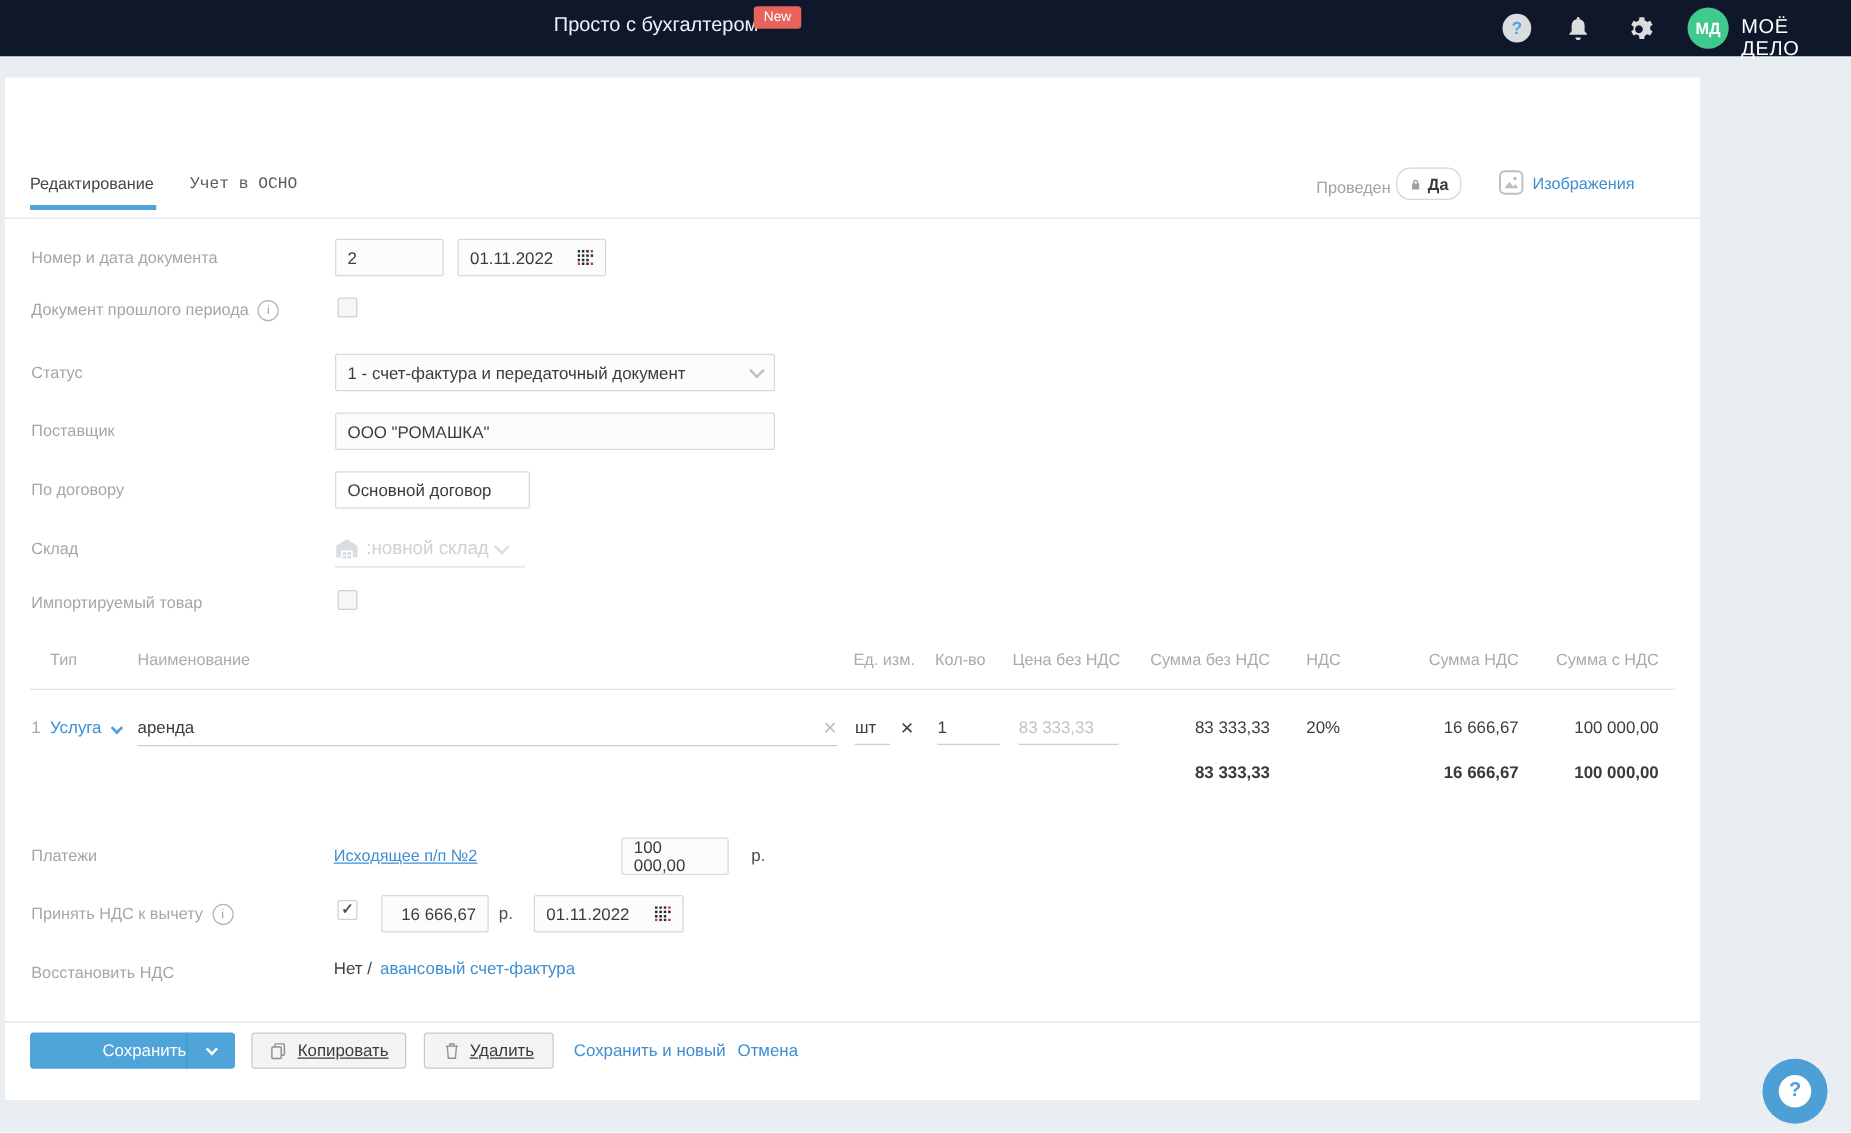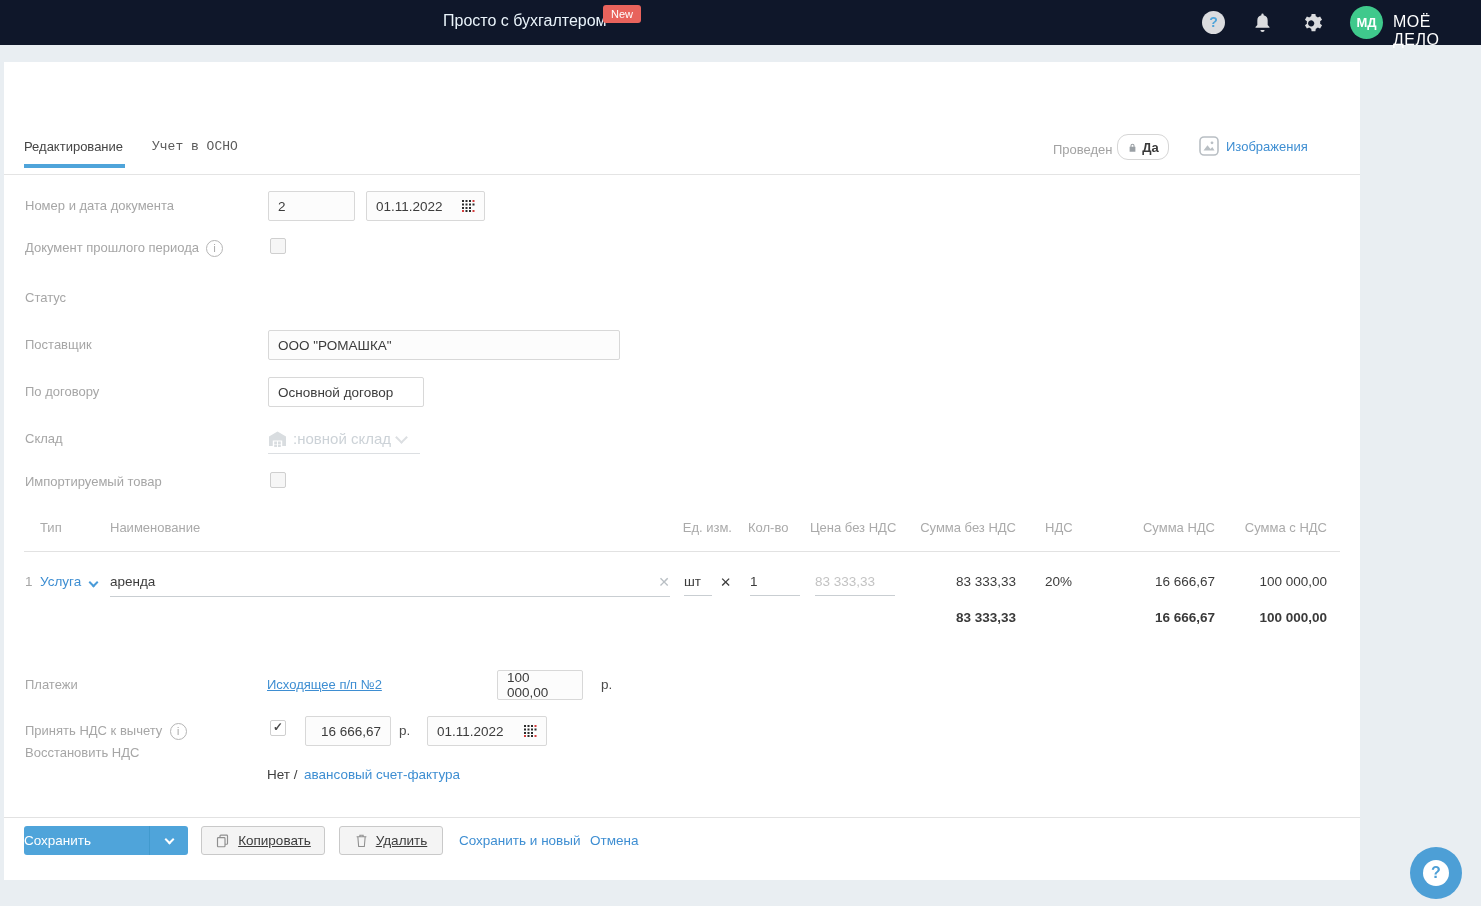--- a/index.html
+++ b/index.html
@@ -62,21 +62,21 @@
   .table-hline{position:absolute;left:20px;top:489px;width:1316px;height:1px;background:#e2e2e2;}
   .cell{position:absolute;top:512px;font-size:13.5px;color:#3c3c3c;}
   .cell.r{text-align:right;}
   .uline{border-bottom:1px solid #c9ced2;padding-bottom:6px;}
   .placeholder{color:#c3c3c3;}
   .tot{position:absolute;top:548px;font-size:13.5px;font-weight:bold;color:#3a3a3a;text-align:right;}
 
   .footer-line{position:absolute;left:0;top:755px;width:1356px;height:1px;background:#e2e2e2;}
   .btn-blue{position:absolute;left:20px;top:764px;width:164px;height:29px;background:#4fa4da;border:none;
     border-radius:3px;color:#fff;font-size:13.5px;cursor:pointer;display:flex;align-items:center;padding:0;}
-  .btn-blue .cap{flex:1;text-align:left;}
+  .btn-blue .cap{flex:1;text-align:right;margin-left:36px;}
   .btn-blue .dd{width:38px;height:100%;border-left:1px solid #419ace;display:flex;align-items:center;justify-content:center;}
   .btn-gray{position:absolute;top:764px;height:29px;background:#f4f4f4;border:1px solid #c9c9c9;border-radius:3px;
     color:#3c3c3c;font-size:13.5px;cursor:pointer;display:flex;align-items:center;justify-content:center;gap:8px;text-decoration:underline;}
 
   .fab{position:absolute;left:1410px;top:847px;width:52px;height:52px;border-radius:50%;background:#4d9fd6;
     cursor:pointer;display:flex;align-items:center;justify-content:center;}
   .fab-inner{width:26px;height:26px;border-radius:50%;background:#fff;color:#4d9fd6;font-weight:bold;
     font-size:16px;text-align:center;line-height:26px;}
 
   svg{display:block;}
@@ -164,20 +164,24 @@
     </span>
   </div>
 
   <span class="lbl" style="top:178px;">
     <span>Документ прошлого периода</span>&nbsp;
     <i class="info-i">i</i>
   </span>
   <div class="checkbox" style="left:266px;top:176px;"></div>
 
   <span class="lbl" style="top:228px;">Статус</span>
+  <div class="inp" style="left:264px;top:221px;width:332px;justify-content:space-between;">
+    <span>1 - счет-фактура и передаточный документ</span>
+    <span class="chev"></span>
+  </div>
 
   <span class="lbl" style="top:275px;">Поставщик</span>
   <div class="inp" style="left:264px;top:268px;width:332px;">ООО "РОМАШКА"</div>
 
   <span class="lbl" style="top:322px;">По договору</span>
   <div class="inp" style="left:264px;top:315px;width:136px;background:#fff;">Основной договор</div>
 
   <span class="lbl" style="top:369px;">Склад</span>
   <div class="abs" style="left:264px;top:362px;width:152px;height:29px;border-bottom:1px solid #dcdfe2;display:flex;align-items:center;gap:6px;">
     <span>
@@ -257,21 +261,21 @@
         </g>
         <g fill="#d23b3b">
           <rect x="10.5" y="0" width="2" height="2"></rect>
             <rect x="0" y="10" width="2" height="2"></rect>
             <rect x="10.5" y="10" width="2" height="2"></rect>
         </g>
       </svg>
     </span>
   </div>
 
-  <span class="lbl" style="top:683px;">Восстановить НДС</span>
+  <span class="lbl" style="top:708px;">Восстановить НДС</span>
   <span class="abs" style="left:263px;top:705px;font-size:13.5px;color:#404040;">Нет /</span>
   <span class="link" style="position:absolute;left:300px;top:705px;font-size:13.5px;">авансовый счет-фактура</span>
 
   <div class="footer-line"></div>
 
   <button class="btn-blue">
     <span class="cap">Сохранить</span>
     <span class="dd">
         <span class="chev small white"></span>
       </span>

